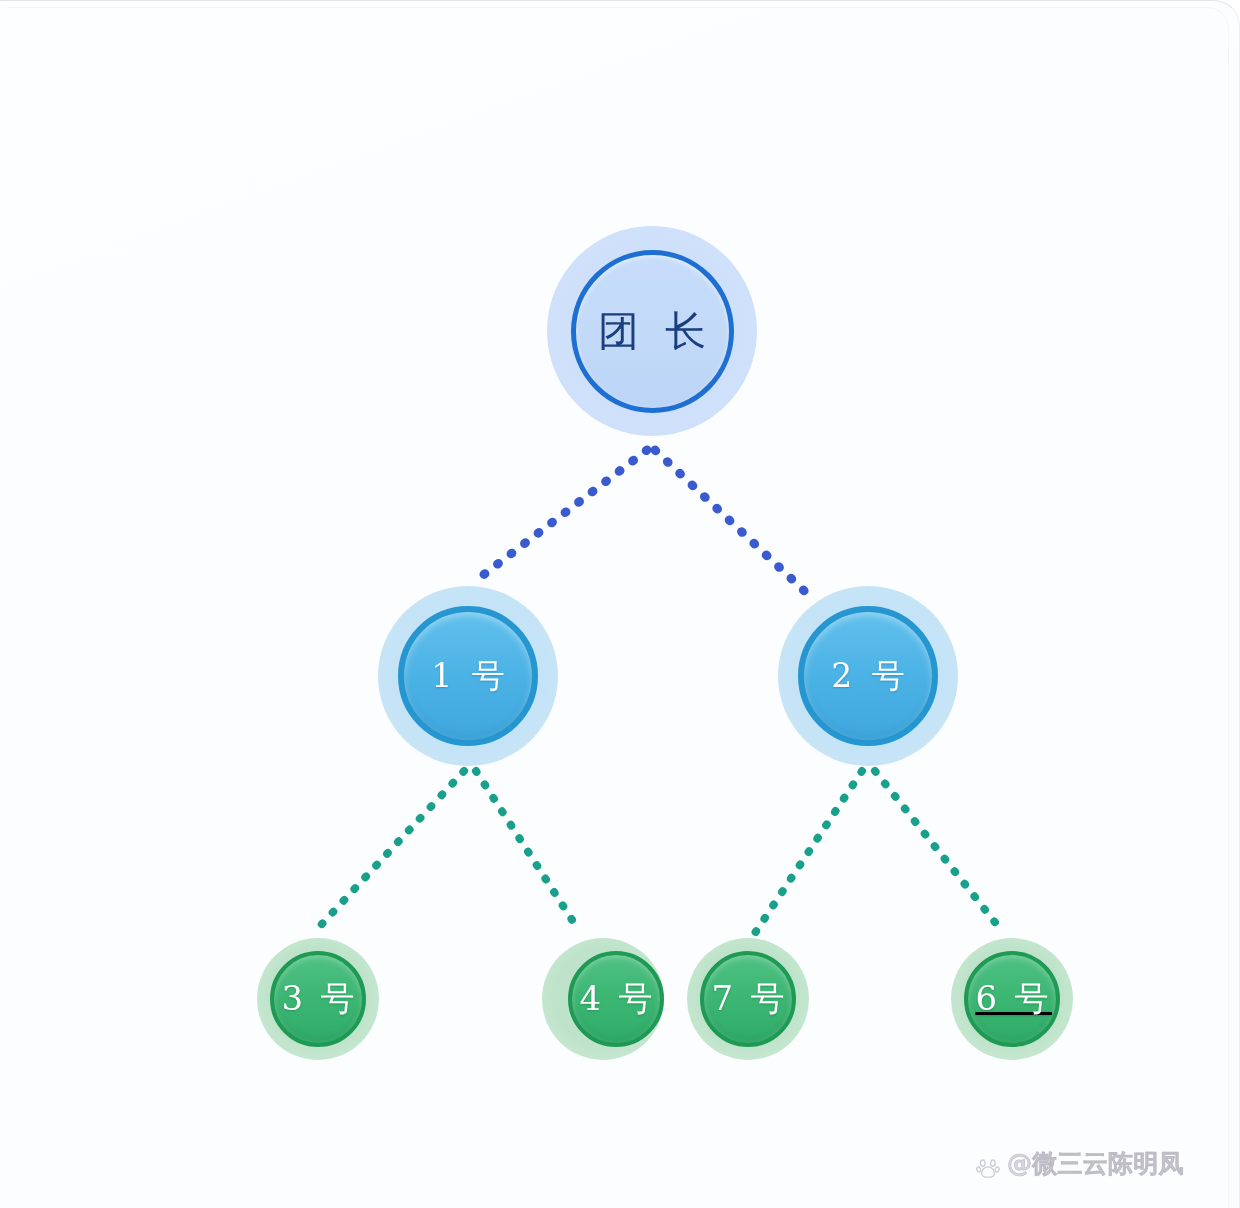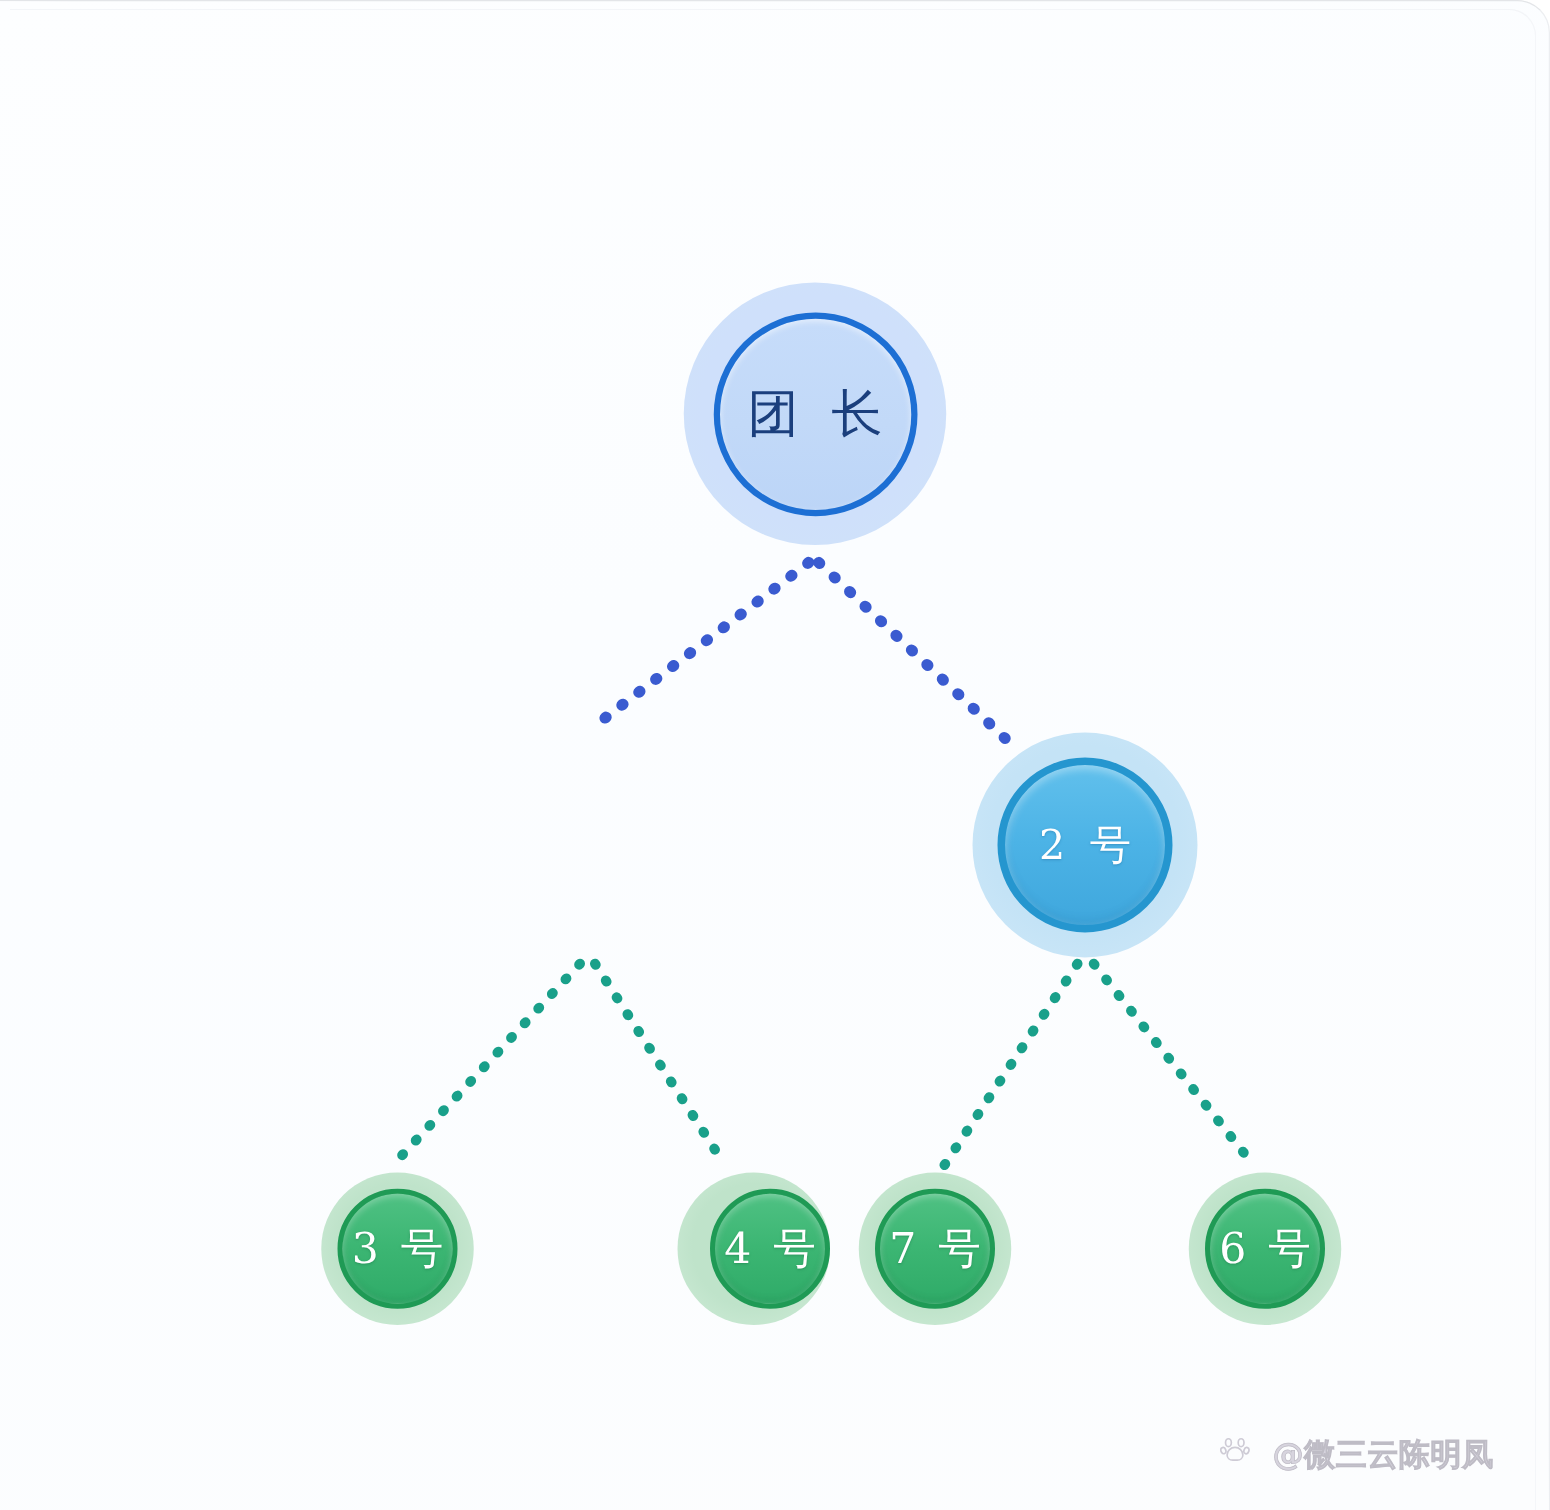--- a/index.html
+++ b/index.html
@@ -161,30 +161,30 @@
     font-family: "DejaVu Serif", "Liberation Serif", serif;
     font-size: 34px;
     color: #ffffff;
     letter-spacing: 0.10em;
     text-indent: 0.10em;
     text-shadow: 0 1px 2px rgba(15,90,55,0.35);
   }
   .node.lvl3.n3 { left: 227px; top: 937px; }
   .node.lvl3.n4 { left: 512px; top: 937px; justify-content: flex-end; }
   .node.lvl3.n5 { left: 657px; top: 937px; }
-  .node.lvl3.n6 { left: 921px; top: 937px; }
+  .node.lvl3.n6 { left: 921px; top: 937px; text-decoration: underline; }
 
   
   #watermark {
     position: absolute;
     left: 946px;
     top: 1146px;
     display: flex;
-    align-items: flex-start;
-    gap: 18px;
+    align-items: flex-end;
+    gap: 7px;
     opacity: 0.55;
   }
   #watermark .paw {
     width: 24px;
     height: 24px;
     flex: 0 0 auto;
   }
   #watermark .wm-text {
     font-family: "DejaVu Sans", "Liberation Sans", sans-serif;
     font-size: 25px;
@@ -215,20 +215,25 @@
 
       <line x1="845" y1="770" x2="968" y2="925" stroke="#19a08a" stroke-width="8" stroke-linecap="round" stroke-dasharray="1 15"></line>
     </svg>
 
     <div class="node root">
       <div class="ring">
         <span class="node-label">团 长</span>
       </div>
     </div>
 
+    <div class="node lvl2 n1">
+      <div class="ring">
+        <span class="node-label">1 号</span>
+      </div>
+    </div>
     <div class="node lvl2 n2">
       <div class="ring">
         <span class="node-label">2 号</span>
       </div>
     </div>
 
     <div class="node lvl3 n3">
       <div class="ring">
         <span class="node-label">3 号</span>
       </div>

